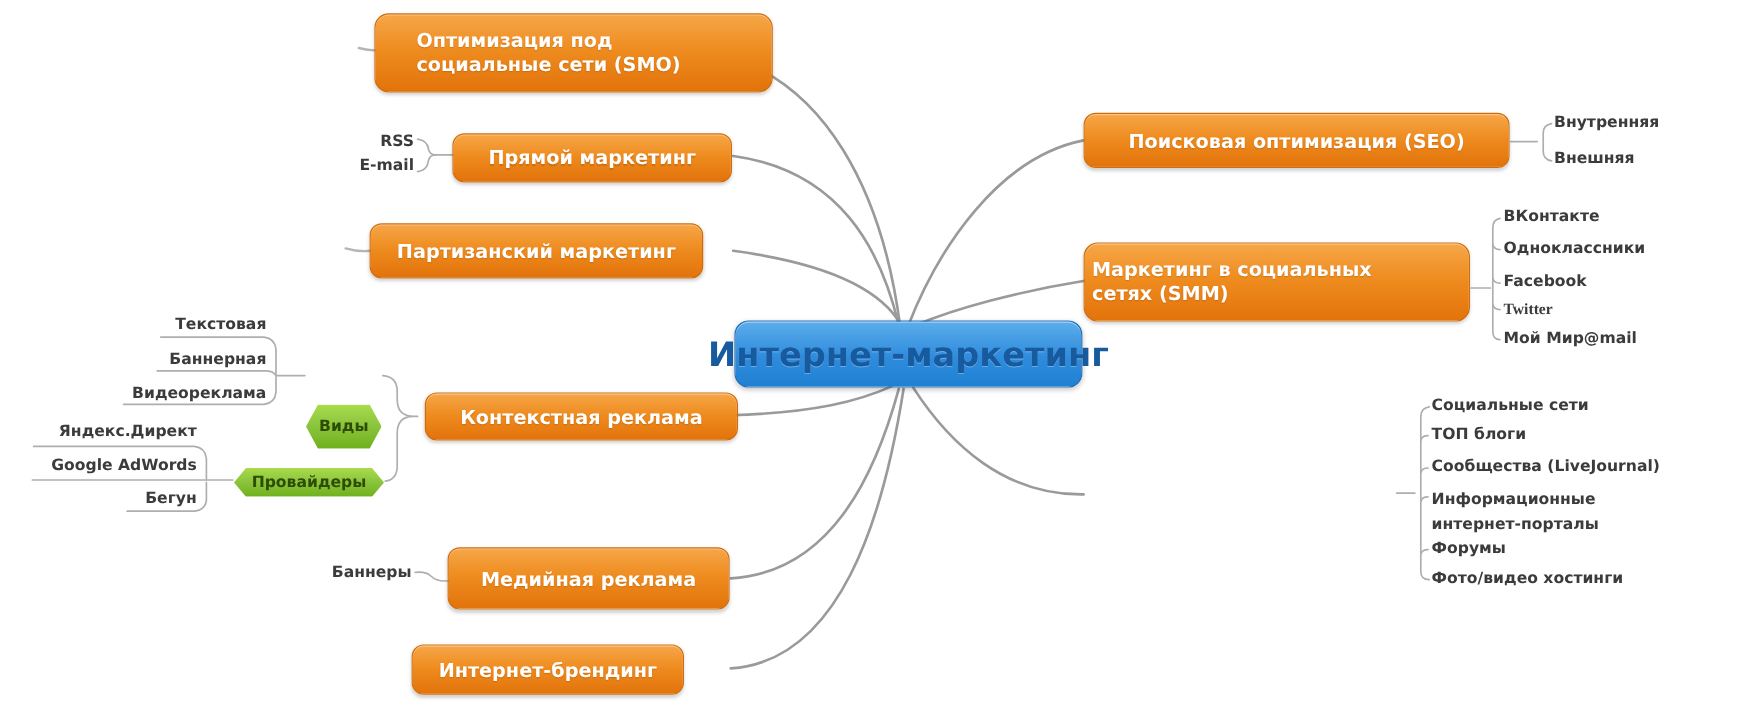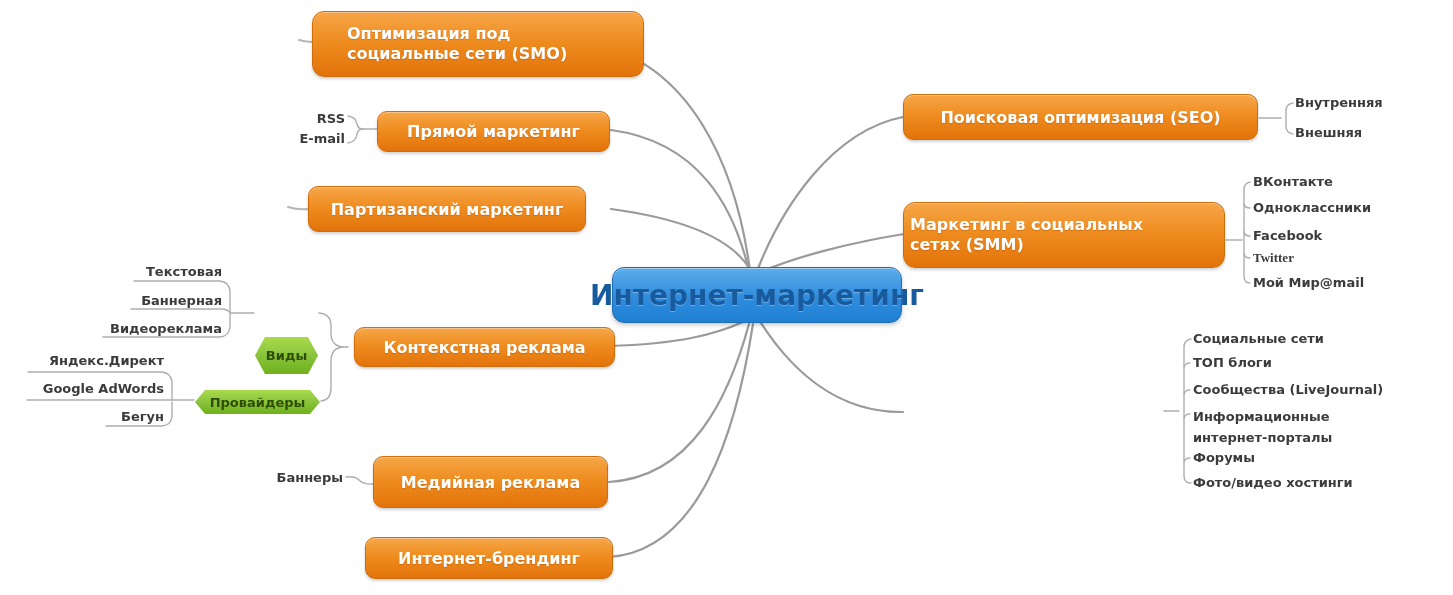--- a/index.html
+++ b/index.html
@@ -131,21 +131,21 @@
   </div>
   <div class="leaf ralign" style="right:1289px;top:361px;">Яндекс.Директ</div>
   <div class="leaf ralign" style="right:1289px;top:389px;">Google AdWords</div>
   <div class="leaf ralign" style="right:1289px;top:417px;">Бегун</div>
 
   <div class="node branch" style="left:373px;top:456px;width:235px;height:52px;">
     <span class="lbl">Медийная реклама</span>
   </div>
   <div class="leaf ralign" style="right:1110px;top:478px;text-align:center;">Баннеры</div>
 
-  <div class="node branch" style="left:365px;top:537px;width:248px;height:42px;">
+  <div class="node branch" style="left:343px;top:537px;width:227px;height:42px;">
     <span class="lbl">Интернет-брендинг</span>
   </div>
 
   <div class="node branch" style="left:903px;top:94px;width:355px;height:46px;">
     <span class="lbl">Поисковая оптимизация (SEO)</span>
   </div>
   <div class="leaf" style="left:1295px;top:103px;">Внутренняя</div>
   <div class="leaf" style="left:1295px;top:133px;">Внешняя</div>
 
   <div class="node branch wrap" style="left:903px;top:202px;width:322px;height:66px;padding-left:6px;padding-right:64px;">

